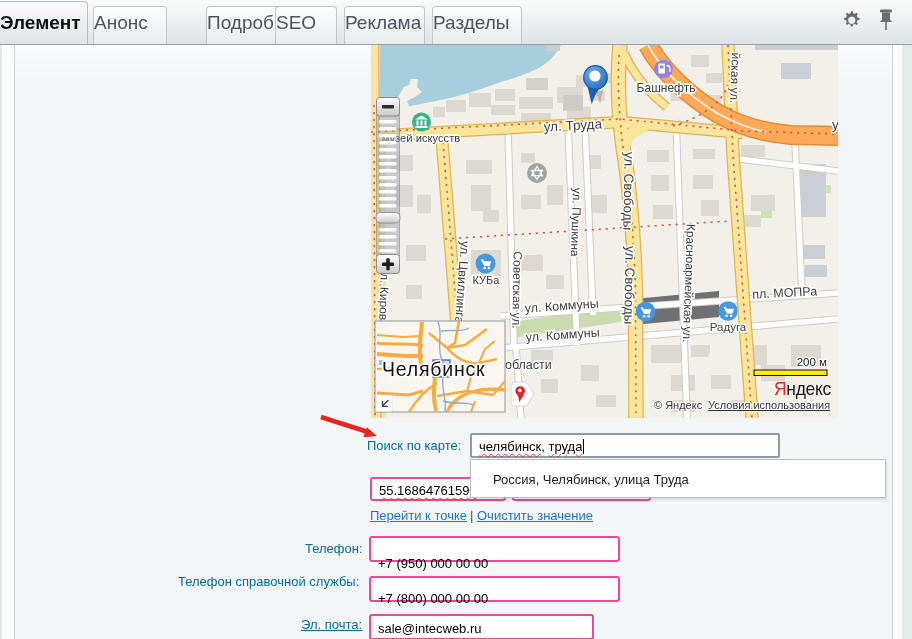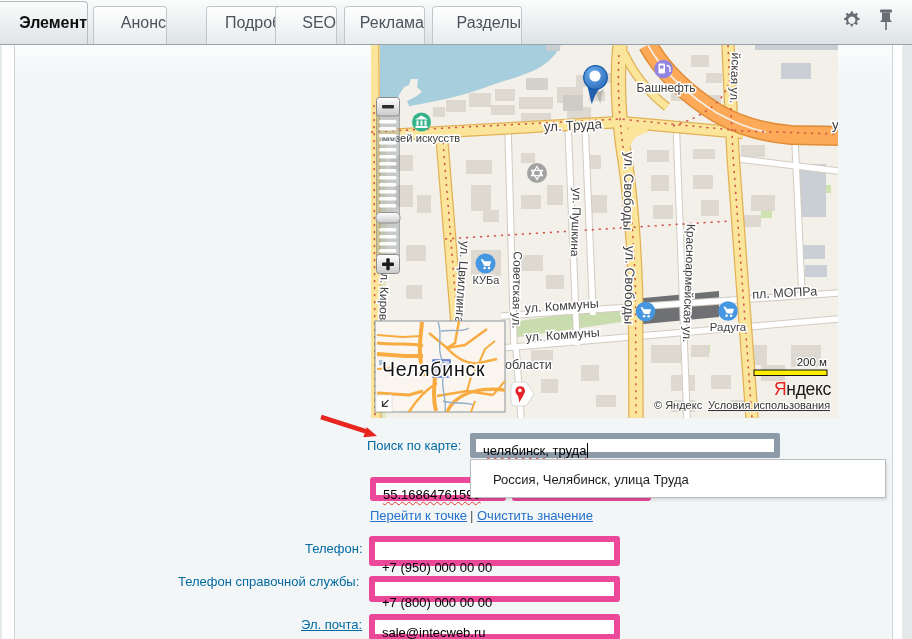--- a/index.html
+++ b/index.html
@@ -1,22 +1,22 @@
 <!DOCTYPE html>
 <html><head><meta charset="utf-8">
 <style>
 html,body{margin:0;padding:0;}
 body{width:912px;height:639px;position:relative;overflow:hidden;background:#e4e9ea;font-family:"Liberation Sans",sans-serif;}
 .bar{position:absolute;left:0;top:0;width:912px;height:44px;background:linear-gradient(#fbfcfc,#dde3e6);border-bottom:1px solid #98a1a7;}
-.tab{position:absolute;top:6px;height:38px;box-sizing:border-box;border:1px solid #bfc7cb;border-bottom:none;border-radius:4px 4px 0 0;background:linear-gradient(#fefefe,#e7ecee);color:#4b545c;font-size:16px;text-align:right;line-height:31px;}
+.tab{position:absolute;top:6px;height:38px;box-sizing:border-box;border:1px solid #bfc7cb;border-bottom:none;border-radius:4px 4px 0 0;background:linear-gradient(#fefefe,#e7ecee);color:#4b545c;font-size:19px;text-align:left;line-height:31px;}
 .tab.active{top:1px;height:43px;border-color:#b3bcc1;background:linear-gradient(#fafbfb,#dfe4e7);color:#0e0e0e;line-height:41px;border-left:none;border-radius:0 4px 0 0;font-weight:bold;}
 .white{position:absolute;left:2px;top:45px;width:900px;height:594px;background:#fff;}
 .panel{position:absolute;left:14px;top:45px;width:879px;height:594px;background:linear-gradient(#fbfdfd,#f2f6f7 34px);border-left:1px solid #ccd4d8;border-right:1px solid #ccd4d8;box-sizing:border-box;}
 .lbl{position:absolute;font-size:13px;color:#0369a1;white-space:nowrap;}
-.inp{position:absolute;box-sizing:border-box;background:#fff;border:6px solid #ec4899;border-radius:3px;font-size:13px;color:#000;padding:4px 0 0 7px;white-space:nowrap;}
+.inp{position:absolute;box-sizing:border-box;background:#fff;border:2px solid #ec4899;border-radius:3px;font-size:13px;color:#000;padding:4px 0 0 7px;white-space:nowrap;}
 .lnk{position:absolute;font-size:13px;color:#2672cd;text-decoration:underline;white-space:nowrap;}
 .wavy{text-decoration:underline;text-decoration-style:wavy;text-decoration-color:#e63a2e;text-decoration-thickness:1px;text-underline-offset:2px;}
 .drop{position:absolute;left:470px;top:459px;width:416px;height:39px;background:#fff;border:1px solid #b9bdc1;box-sizing:border-box;box-shadow:1px 2px 3px rgba(0,0,0,0.12);}
 </style></head>
 <body>
 <div class="bar"></div>
 <div class="tab active" style="left:0;width:88px;">Элемент</div>
 <div class="tab" style="left:93px;width:74px;">Анонс</div>
 <div class="tab" style="left:174px;width:94px;margin-left:32px;">Подробно</div>
 <div class="tab" style="left:275px;width:62px;">SEO</div>
@@ -335,13 +335,13 @@
   </div>
 <div class="lnk" style="left:370px;top:508px;">Перейти к точке</div>
 <div class="lbl" style="left:470px;top:508px;color:#555;">|</div>
 <div class="lnk" style="left:477px;top:508px;">Очистить значение</div>
 
 <div class="lbl" style="left:305px;top:541px;">Телефон:</div>
 <div class="inp" style="left:369px;top:536px;width:251px;height:26px;padding-top:18px;">+7 (950) 000 00 00</div>
 <div class="lbl" style="left:178px;top:574px;">Телефон справочной службы:</div>
 <div class="inp" style="left:369px;top:576px;width:251px;height:26px;padding-top:13px;">+7 (800) 000 00 00</div>
 <div class="lbl" style="left:301px;top:617px;text-decoration:underline;">Эл. почта:</div>
-<div class="inp" style="left:369px;top:614px;width:251px;height:26px;padding-top:5px;">sale@intecweb.ru</div>
+<div class="inp" style="left:369px;top:614px;width:225px;height:26px;padding-top:5px;">sale@intecweb.ru</div>
 
 </body></html>

